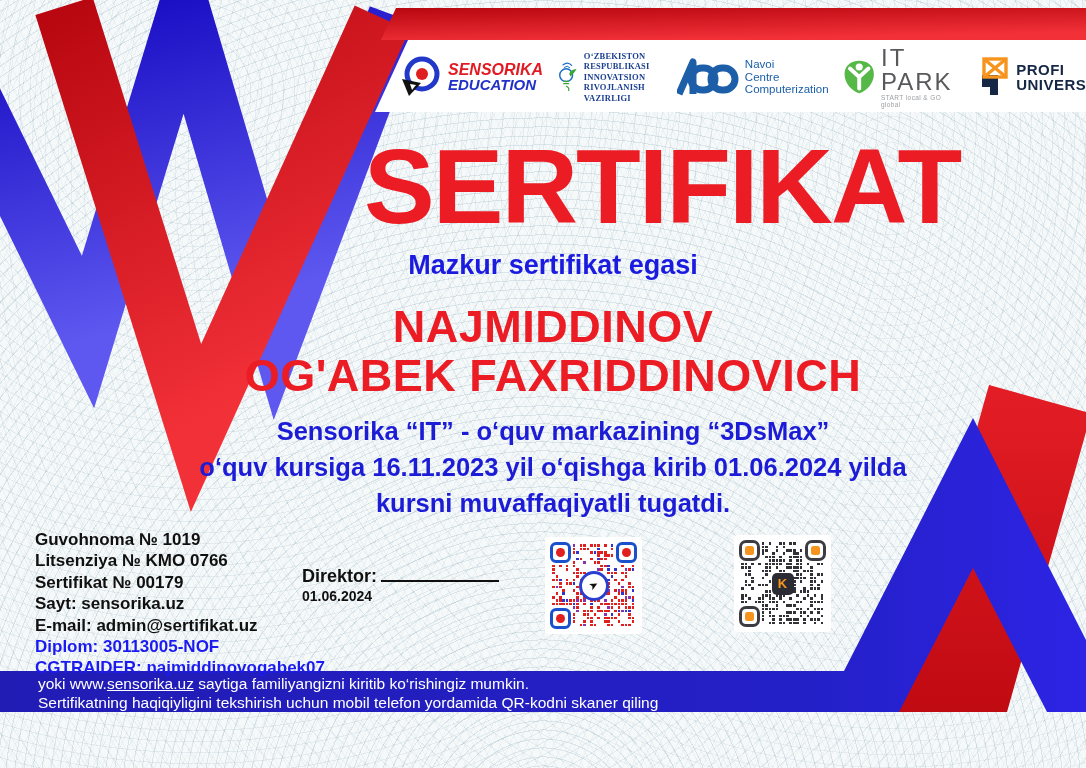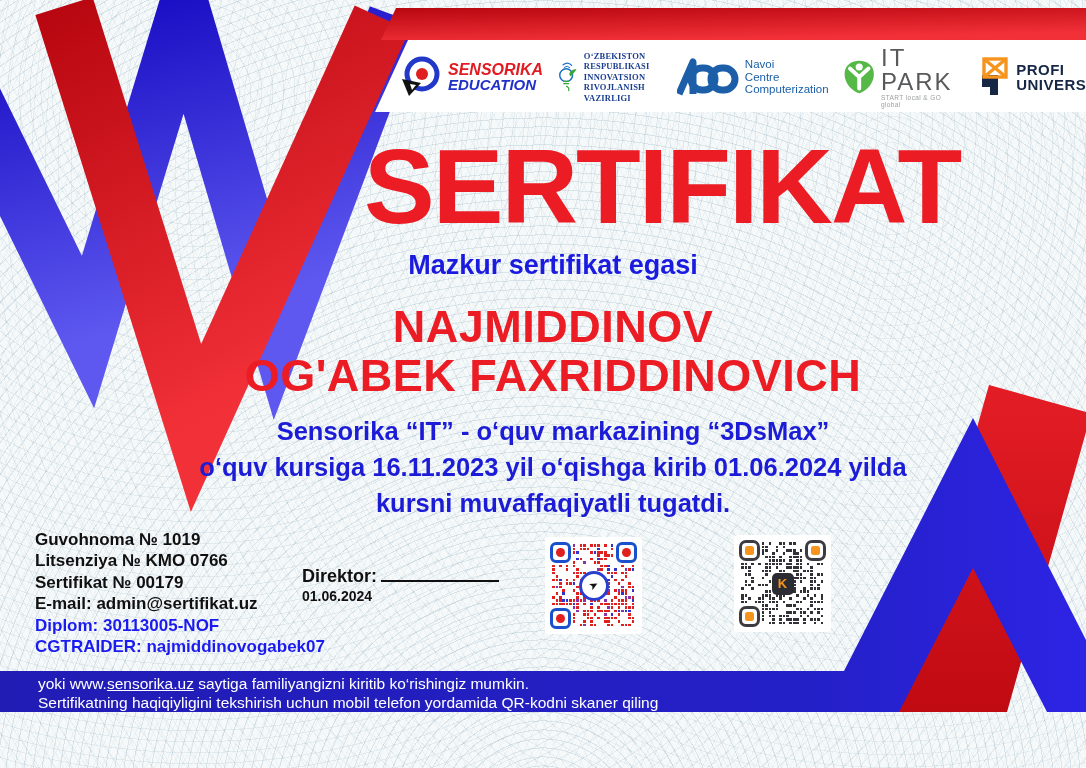--- a/index.html
+++ b/index.html
@@ -174,20 +174,21 @@
   <div class="centercol course">
     <div>Sensorika “IT” - o‘quv markazining “3DsMax”</div>
     <div>o‘quv kursiga 16.11.2023 yil o‘qishga kirib 01.06.2024 yilda</div>
     <div>kursni muvaffaqiyatli tugatdi.</div>
   </div>
 
   <div class="creds">
     <div>Guvohnoma № 1019</div>
     <div>Litsenziya № KMO 0766</div>
     <div>Sertifikat № 00179</div>
+    <div>Sayt: sensorika.uz</div>
     <div>E-mail: admin@sertifikat.uz</div>
     <div class="blue">Diplom: 30113005-NOF</div>
     <div class="blue">CGTRAIDER: najmiddinovogabek07</div>
   </div>
 
   <div class="director">
     <span class="dir-label">Direktor:</span><span class="dir-line"></span>
     <div class="dir-date">01.06.2024</div>
   </div>
 

